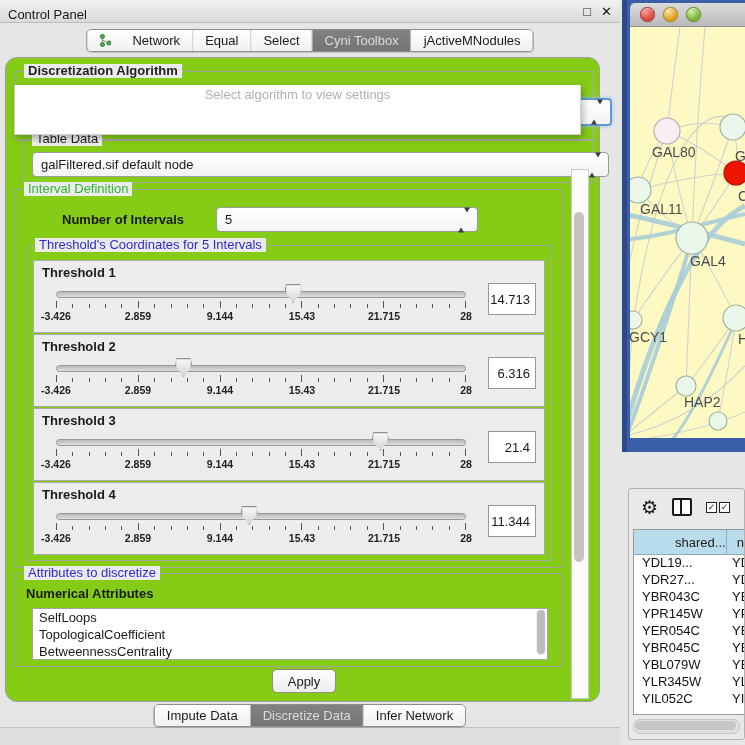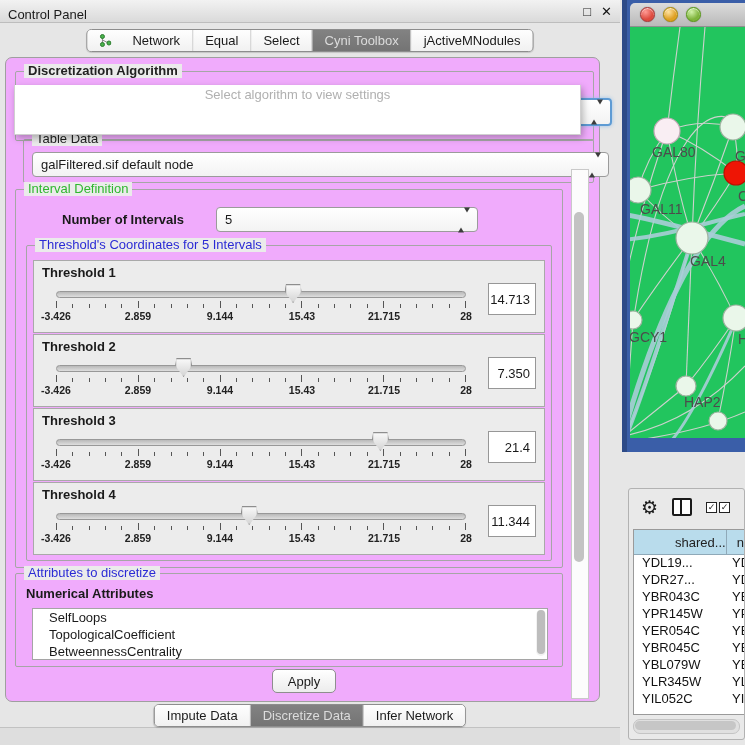--- a/index.html
+++ b/index.html
@@ -20,21 +20,21 @@
       box-shadow:0 1px 1px rgba(0,0,0,.15);z-index:6;}
   .seg{padding:3px 12px;font-size:13px;background:linear-gradient(#fefefe,#f1f1f1);
       border-right:1px solid #bcbcbc;display:flex;align-items:center;gap:21px;white-space:nowrap;}
   .seg:last-child{border-right:none;}
   .seg.sel{background:linear-gradient(#828282,#747474);color:#dcdcdc;}
   #top-tabs{top:29px;}
   #bottom-tabs{top:704px;}
   .net-ic svg{display:block;}
   
   .main-panel{position:absolute;left:5px;top:57px;width:593px;height:643px;
-      background:#f0abfc;border:1px solid #9f9f9f;border-radius:7px;}
+      background:#84cc16;border:1px solid #9f9f9f;border-radius:12px;}
   .group{position:absolute;border:1px solid #a6a6a6;border-radius:2px;}
   .gtitle{position:absolute;top:-8px;left:8px;background:#ebebeb;padding:0 4px;font-size:13px;line-height:14px;}
   .gt-dark{color:#222;font-weight:bold;}
   .gt-green{color:#2fb62f;}
   .gt-blue{color:#2b2bd5;}
   
   .combo{position:absolute;background:linear-gradient(#ffffff,#f3f3f3);border:1px solid #9b9b9b;
       border-radius:4px;display:flex;align-items:center;font-size:13px;padding:0 22px 0 8px;}
   .combo.focus{border:2px solid #5e9bd4;box-shadow:0 0 4px #9cc3e8;}
   .stepper{position:absolute;right:7px;top:50%;transform:translateY(-50%);}
@@ -61,42 +61,42 @@
   .ticks{position:absolute;left:0;right:0;top:12px;height:8px;display:flex;justify-content:space-between;}
   .ticks i{width:1px;background:#555;height:4px;margin-top:3px;}
   .ticks i.major{height:7px;margin-top:0;}
   .tlabs{position:absolute;left:0;right:0;top:21px;height:12px;font-size:10.5px;font-weight:bold;color:#222;}
   .tlab{position:absolute;transform:translateX(-50%);white-space:nowrap;}
   .valbox{position:absolute;right:8px;top:22px;width:48px;height:32px;background:#fff;border:1px solid #979797;
       font-size:13px;display:flex;align-items:center;justify-content:flex-end;padding-right:5px;box-sizing:border-box;}
   
   .attr-list{position:absolute;left:16px;top:34px;width:514px;height:50px;background:#fff;
       border:1px solid #a5a5a5;overflow:hidden;font-size:13px;}
-  .attr-item{height:17px;line-height:17px;padding-left:16px;}
+  .attr-item{height:17px;line-height:17px;padding-left:6px;}
   .list-scroll{position:absolute;right:1px;top:1px;width:10px;height:46px;background:#f2f2f2;border-radius:5px;}
   .list-scroll .lthumb{position:absolute;left:1px;top:0;width:8px;height:44px;background:#bdbdbd;border-radius:4px;}
   
   .btn{position:absolute;background:linear-gradient(#ffffff,#ececec);border:1px solid #8e8e8e;border-radius:5px;
       font-size:13px;display:flex;align-items:center;justify-content:center;}
   
   .vscroll{position:absolute;left:565px;top:111px;width:16px;height:528px;background:#fcfcfc;
       border:1px solid #c9c9c9;}
   .vthumb{position:absolute;left:2px;width:10px;top:42px;height:350px;background:#c3c3c3;border-radius:5px;}
   .bottom-strip{position:absolute;left:0;top:727px;width:620px;height:18px;background:#dedede;border-top:1px solid #c2c2c2;}
   
   .net-frame{position:absolute;left:622px;top:0;width:123px;height:452px;background:#3a5ea8;}
   .net-frame .edge{position:absolute;left:0;top:0;width:5px;height:100%;background:#2d4a87;}
   .net-titlebar{position:absolute;left:8px;top:3px;width:115px;height:24px;
       background:linear-gradient(#dcdcdc,#b9b9b9);border-bottom:1px solid #8f8f8f;border-radius:5px 0 0 0;
       display:flex;align-items:center;gap:8px;padding-left:10px;box-sizing:border-box;}
   .light{width:13px;height:13px;border-radius:50%;box-shadow:inset 0 1px 1px rgba(255,255,255,.7),0 0 1px rgba(0,0,0,.5);}
   .l-red{background:radial-gradient(circle at 35% 30%,#ff9a94,#dd4a3e 60%);border:1px solid #a33;}
   .l-yellow{background:radial-gradient(circle at 35% 30%,#ffe2a0,#dfa023 60%);border:1px solid #a80;}
   .l-green{background:radial-gradient(circle at 35% 30%,#d2f3a9,#7fb33c 60%);border:1px solid #591;} 
-  .net-canvas{position:absolute;left:8px;top:27px;width:115px;height:411px;background:#22c55e;overflow:hidden;text-align:right;}
+  .net-canvas{position:absolute;left:8px;top:27px;width:115px;height:411px;background:#fef9c3;overflow:hidden;text-align:right;}
   .net-canvas svg text{font-family:"Liberation Sans","DejaVu Sans",sans-serif;font-size:14px;fill:#4c4c4c;}
   .e-thin{fill:none;stroke:#ccd2cd;stroke-width:1.1;}
   .e-thick{fill:none;stroke:#a8cdd7;}
   
   .tp-header{position:absolute;left:622px;top:458px;width:123px;height:25px;background:#e8e8e8;
       border-top:1px solid #cfcfcf;display:flex;align-items:center;font-size:13px;}
   .tp-header span{margin-left:12px;}
   .tpanel{position:absolute;left:628px;top:488px;width:117px;height:252px;background:#e9e9e9;
       border:1px solid #b2b2b2;border-radius:3px;box-sizing:border-box;overflow:hidden;}
   .tp-toolbar{position:absolute;left:0;top:0;width:100%;height:36px;display:flex;align-items:center;gap:14px;padding-left:12px;}
@@ -270,21 +270,21 @@
                   </div>
                   <div class="tlabs">
                     <span class="tlab" style="left: 0%;">-3.426</span>
                     <span class="tlab" style="left: 20%;">2.859</span>
                     <span class="tlab" style="left: 40%;">9.144</span>
                     <span class="tlab" style="left: 60%;">15.43</span>
                     <span class="tlab" style="left: 80%;">21.715</span>
                     <span class="tlab" style="left: 100%;">28</span>
                   </div>
                 </div>
-                <div class="valbox">7.350</div>
+                <div class="valbox">6.316</div>
               </div>
               <div class="th-panel">
                 <div class="th-label">Threshold 3</div>
                 <div class="slider">
                   <div class="track"></div>
                   <div class="thumb" style="left: calc(79% - 8px);"></div>
                   <div class="ticks">
                     <i class="major"></i>
                     <i></i>
                     <i></i>

